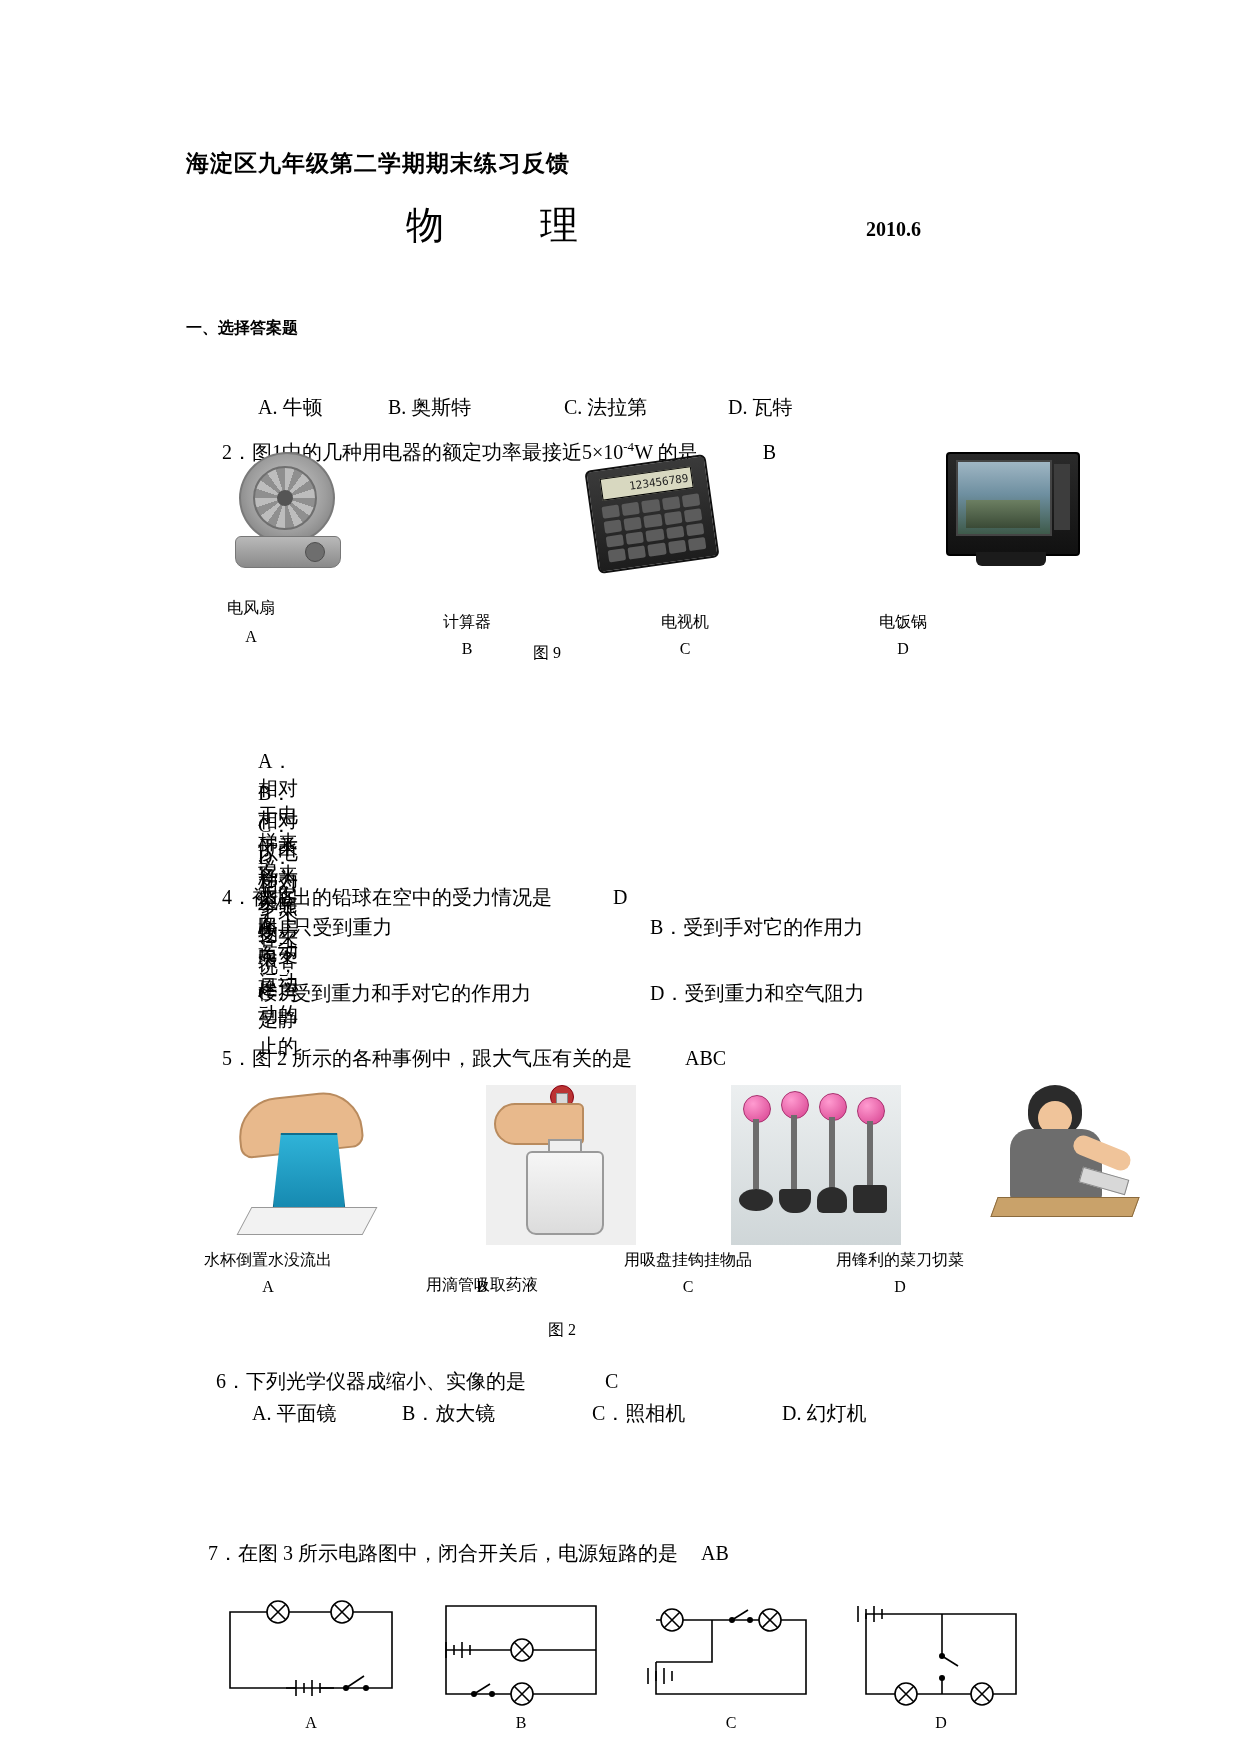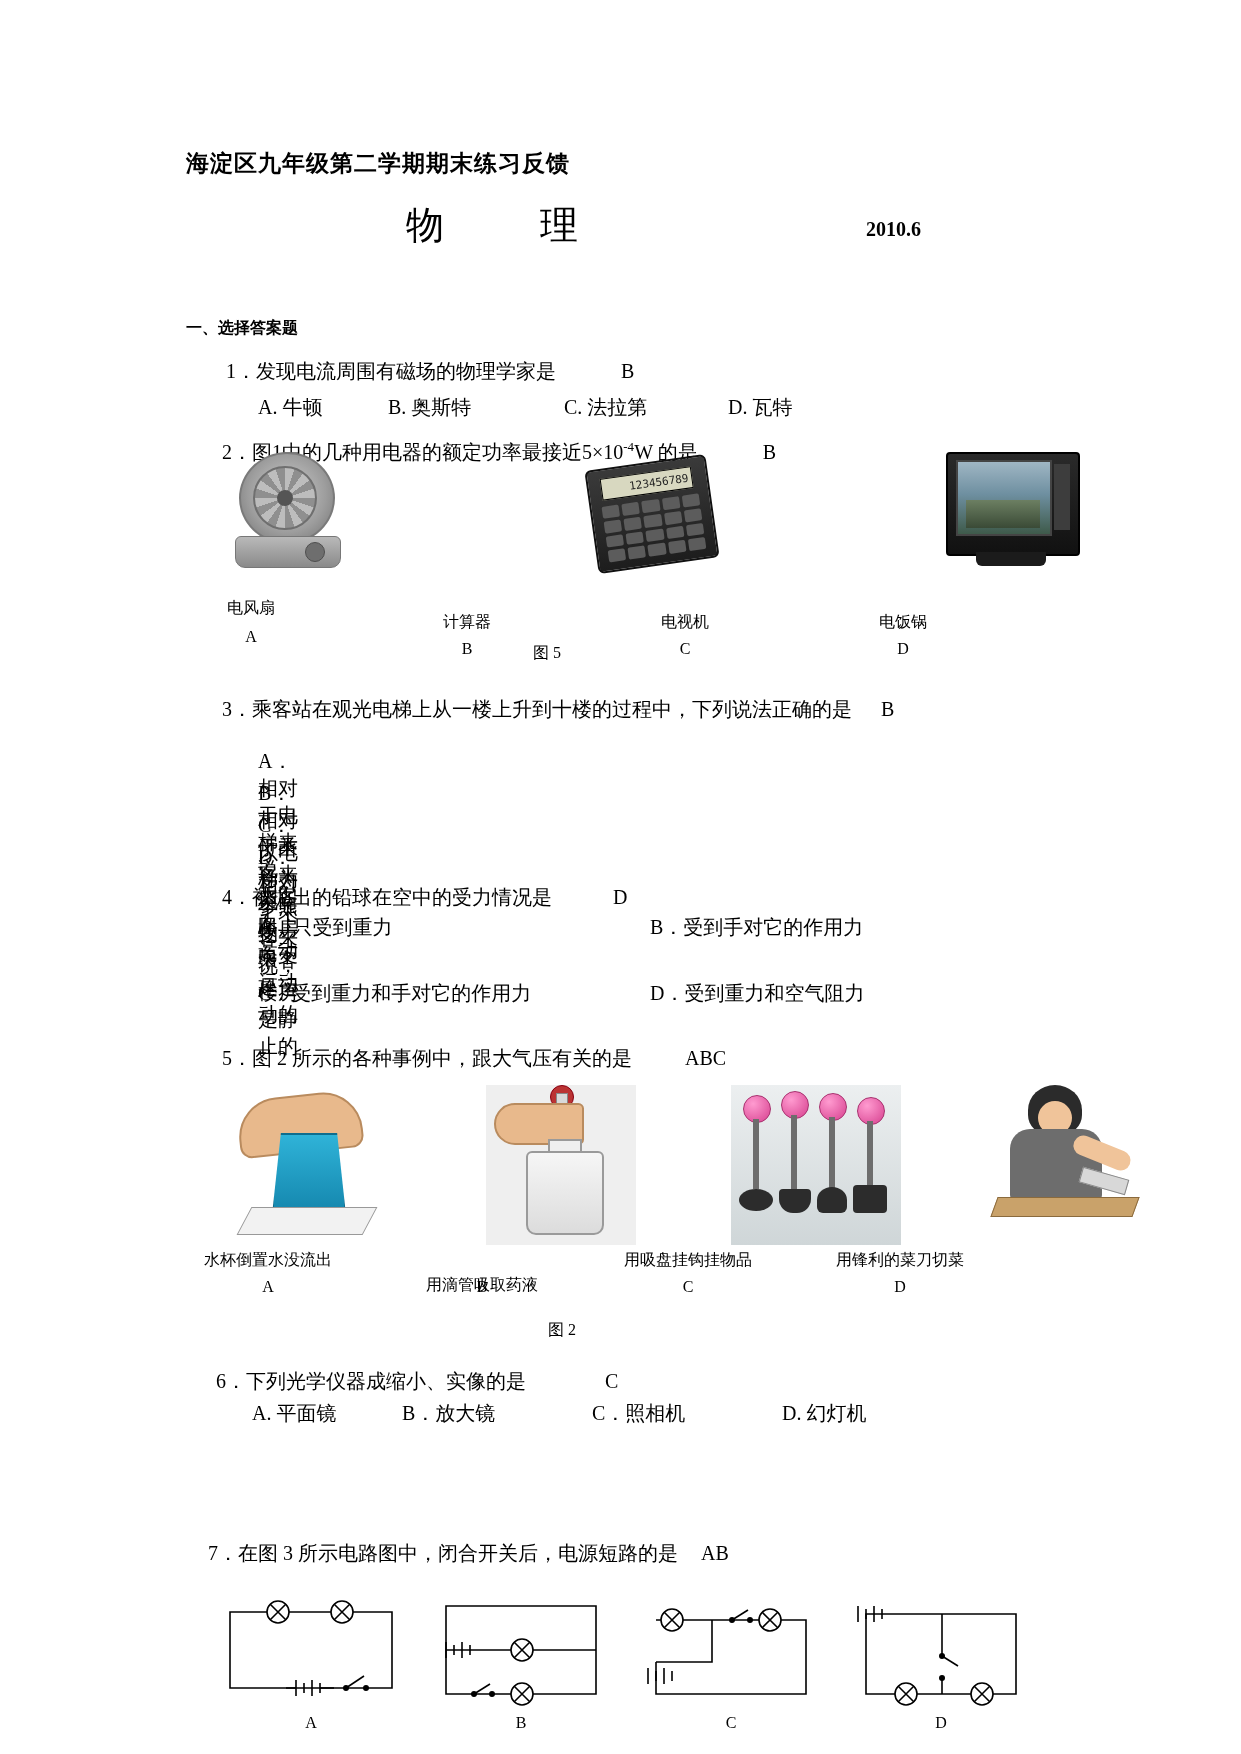--- a/index.html
+++ b/index.html
@@ -244,24 +244,20 @@
 
   <div class="doc-title">海淀区九年级第二学期期末练习反馈</div>
 
   <div class="subject-row">
     <div class="subject">物理</div>
     <div class="date">2010.6</div>
   </div>
 
   <div class="section-head">一、选择答案题</div>
 
-  <div class="q" style="left:226px; top:356px;">
-    <span>1．</span><span>发现电流周围有磁场的物理学家是</span>
-    <span style="display:inline-block;width:60px;"></span><span class="ans">B</span>
-  </div>
   <div class="opts" style="left:258px; top:394px; width:800px;">
     <span class="opt" style="left:0;">A. 牛顿</span>
     <span class="opt" style="left:130px;">B. 奥斯特</span>
     <span class="opt" style="left:306px;">C. 法拉第</span>
     <span class="opt" style="left:470px;">D. 瓦特</span>
   </div>
 
   <div class="q" style="left:222px; top:432px;">
     <span>2．</span><span>图1中的几种用电器的额定功率最接近5×10</span><span class="sup">-4</span><span>W 的是</span>
     <span style="display:inline-block;width:60px;"></span><span class="ans">B</span>
@@ -314,26 +310,22 @@
 
   <div class="cap" style="left:392px; top:612px; width:150px;">计算器</div>
   <div class="figlabel" style="left:392px; top:640px; width:150px;">B</div>
 
   <div class="cap" style="left:610px; top:612px; width:150px;">电视机</div>
   <div class="figlabel" style="left:610px; top:640px; width:150px;">C</div>
 
   <div class="cap" style="left:828px; top:612px; width:150px;">电饭锅</div>
   <div class="figlabel" style="left:828px; top:640px; width:150px;">D</div>
 
-  <div class="figcap" style="left:533px; top:643px;">图 5</div>
-
-  <div class="q" style="left:222px; top:694px;">
-    <span>3．</span><span>乘客站在观光电梯上从一楼上升到十楼的过程中，下列说法正确的是</span>
-    <span style="display:inline-block;width:24px;"></span><span class="ans">B</span>
-  </div>
+  <div class="figcap" style="left:533px; top:643px;">图 9</div>
+
   <div class="opts" style="left:258px; top:748px;">
     <span class="opt" style="left:0; top:0;">A．相对于电梯来说，乘客向上运动</span>
     <span class="opt" style="left:0; top:32px;">B．相对于乘客来说，楼房向下运动</span>
     <span class="opt" style="left:0; top:64px;">C．以电梯为参照物，乘客是运动的</span>
     <span class="opt" style="left:0; top:96px;">D．相对于乘客来说，楼房是静止的</span>
   </div>
 
   <div class="q" style="left:222px; top:882px;">
     <span>4．</span><span>被抛出的铅球在空中的受力情况是</span>
     <span style="display:inline-block;width:56px;"></span><span class="ans">D</span>

